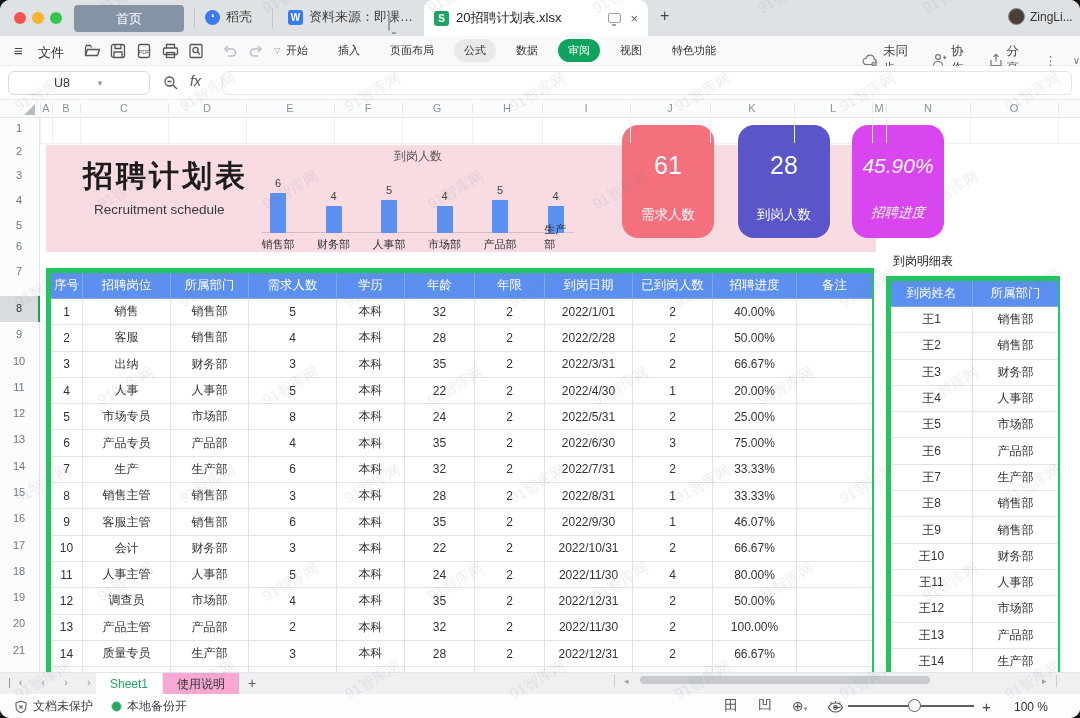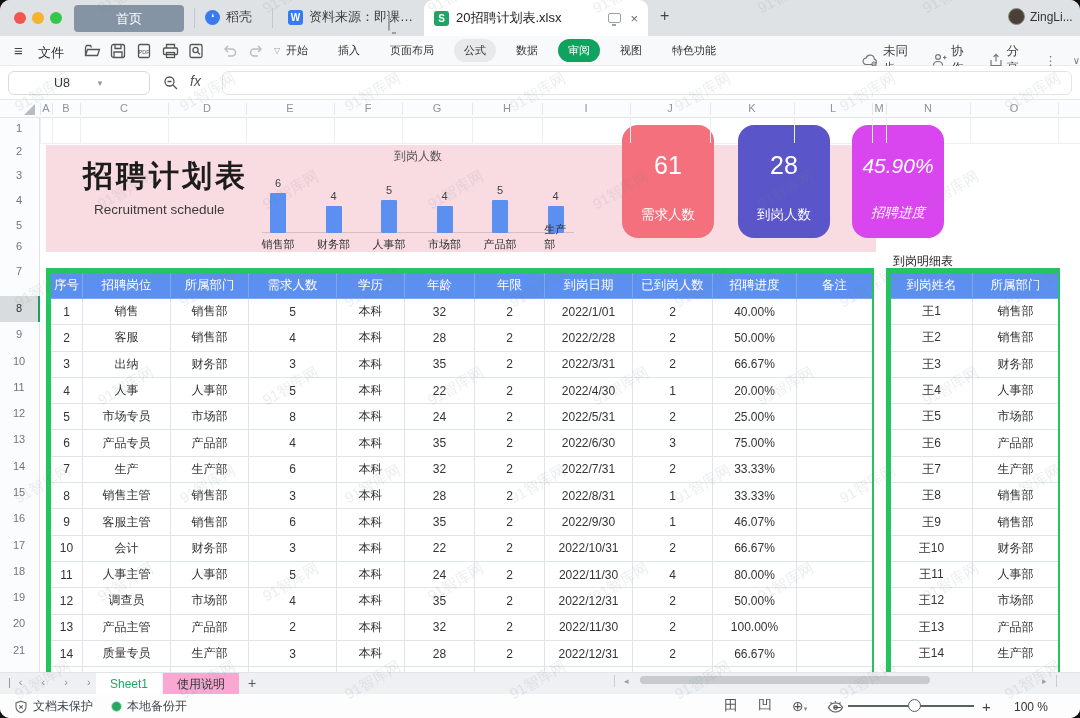--- a/index.html
+++ b/index.html
@@ -607,21 +607,21 @@
             <td></td>
             <td></td>
             <td></td>
             <td></td>
           </tr>
         </tbody>
     </table>
   </div>
 
   <div class="clipwrap" style="left:886px;top:268px;width:174px;height:404px;">
-    <table class="xtable" style="left:0;top:0;width:172px;" id="detail-table">
+    <table class="xtable" style="left:0;top:8px;width:172px;" id="detail-table">
       <colgroup>
           <col style="width:84px">
           <col style="width:88px">
         </colgroup>
       <thead>
           <tr>
             <th>到岗姓名</th>
             <th>所属部门</th>
           </tr>
         </thead>

